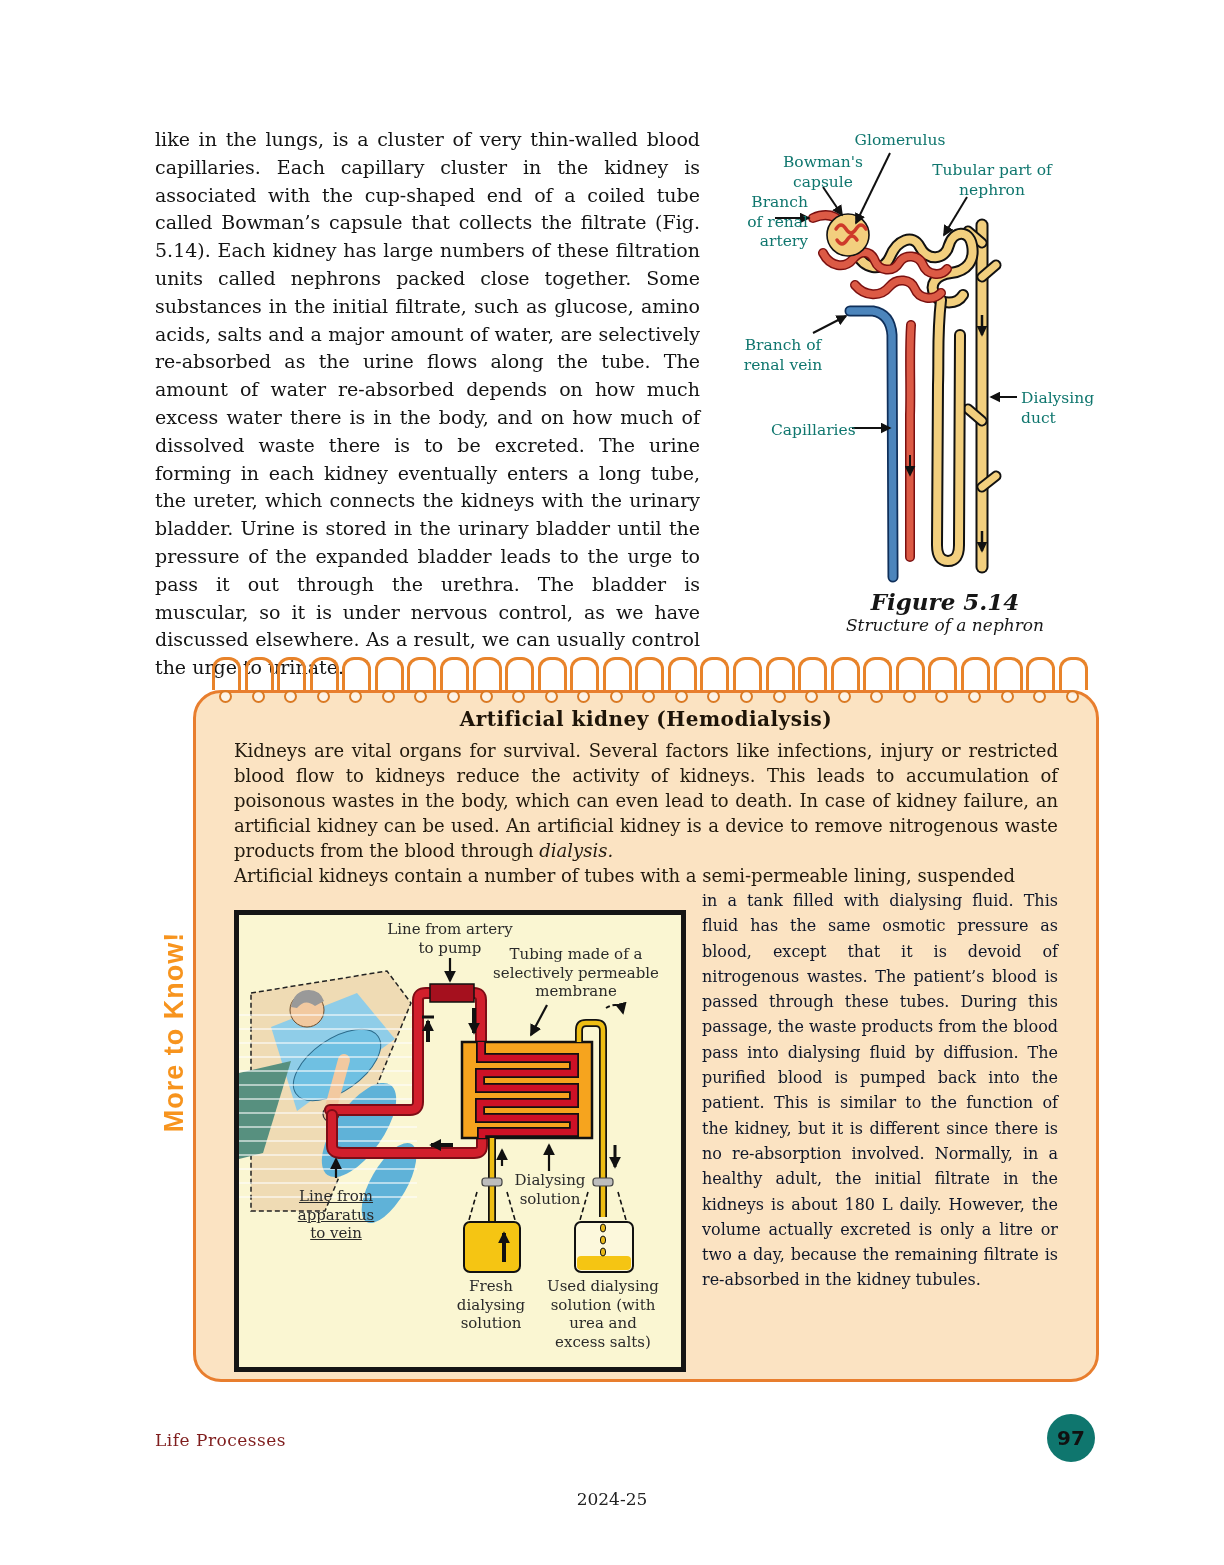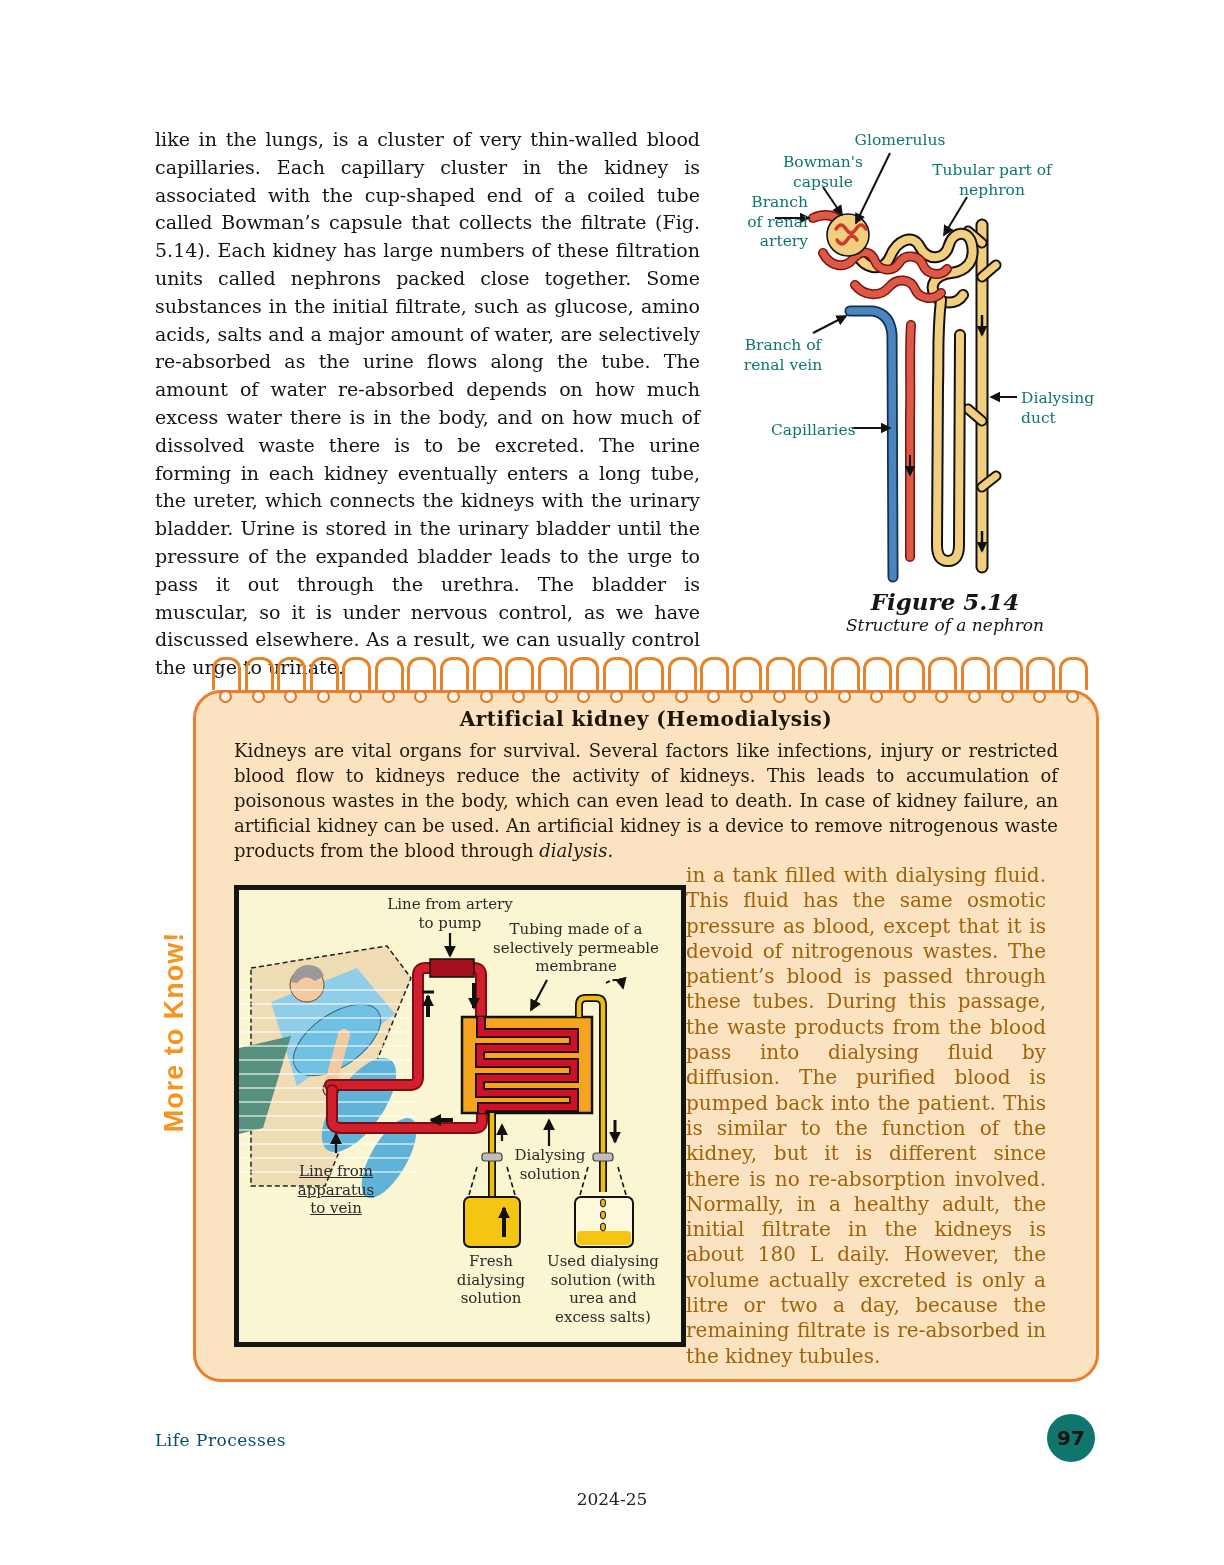--- a/index.html
+++ b/index.html
@@ -58,26 +58,26 @@
   .diagram {
     width:452px; height:462px; margin-top:22px; flex:0 0 452px;
     border:5px solid #151515; background:#FAF6D2; position:relative;
   }
   .diagram svg { position:absolute; left:0; top:0; }
   .dlabel {
     position:absolute; font-size:15px; line-height:18.5px; text-align:center;
     color:#2a2a2a; white-space:pre-line;
   }
   .col-text {
-    margin-left:0; width:360px; font-size:20px; line-height:25.3px;
-    text-align:justify; color:#a16207;
+    margin-left:16px; width:360px; font-size:16px; line-height:25.3px;
+    text-align:justify; color:#0f172a;
   }
 
   
-  .footer-left { position:absolute; left:155px; top:1430px; font-size:17px; letter-spacing:.5px; color:#0c4a6e; }
+  .footer-left { position:absolute; left:155px; top:1430px; font-size:17px; letter-spacing:.5px; color:#7f1d1d; }
   .page-badge {
     position:absolute; left:1047px; top:1414px; width:48px; height:48px;
     background:#0f766e; border-radius:50%;
     display:flex; align-items:center; justify-content:center;
     font-family:"DejaVu Sans", sans-serif; font-weight:bold; font-size:20px; color:#111;
   }
   .footer-center { position:absolute; left:0; top:1489px; width:100%; text-align:center; font-size:17px; color:#222; }
 </style>
 </head>
 <body>
@@ -194,20 +194,21 @@
         <span class="coil"></span>
         <span class="coil"></span>
         <span class="coil"></span>
         <span class="coil"></span>
         <span class="coil"></span>
       </div>
     <div class="mtk-label">More to Know!</div>
 
     <div class="mtk-title">Artificial kidney (Hemodialysis)</div>
     <p class="mtk-para"><span>Kidneys are vital organs for survival. Several factors like infections, injury or restricted blood flow to kidneys reduce the activity of kidneys. This leads to accumulation of poisonous wastes in the body, which can even lead to death. In case of kidney failure, an artificial kidney can be used. An artificial kidney is a device to remove nitrogenous waste products from the blood through </span><i>dialysis.</i></p>
+    <p class="mtk-intro">Artificial kidneys contain a number of tubes with a semi-permeable lining, suspended</p>
 
     <div class="mtk-cols">
 
       <div class="diagram">
         <svg width="442" height="452" viewBox="0 0 442 452">
           <defs>
             <marker id="ahd" viewBox="0 0 10 10" refX="8.5" refY="5" markerWidth="12" markerHeight="12" markerUnits="userSpaceOnUse" orient="auto">
                 <path d="M0,0 L10,5 L0,10 z" fill="#111"></path>
               </marker>
           </defs>

